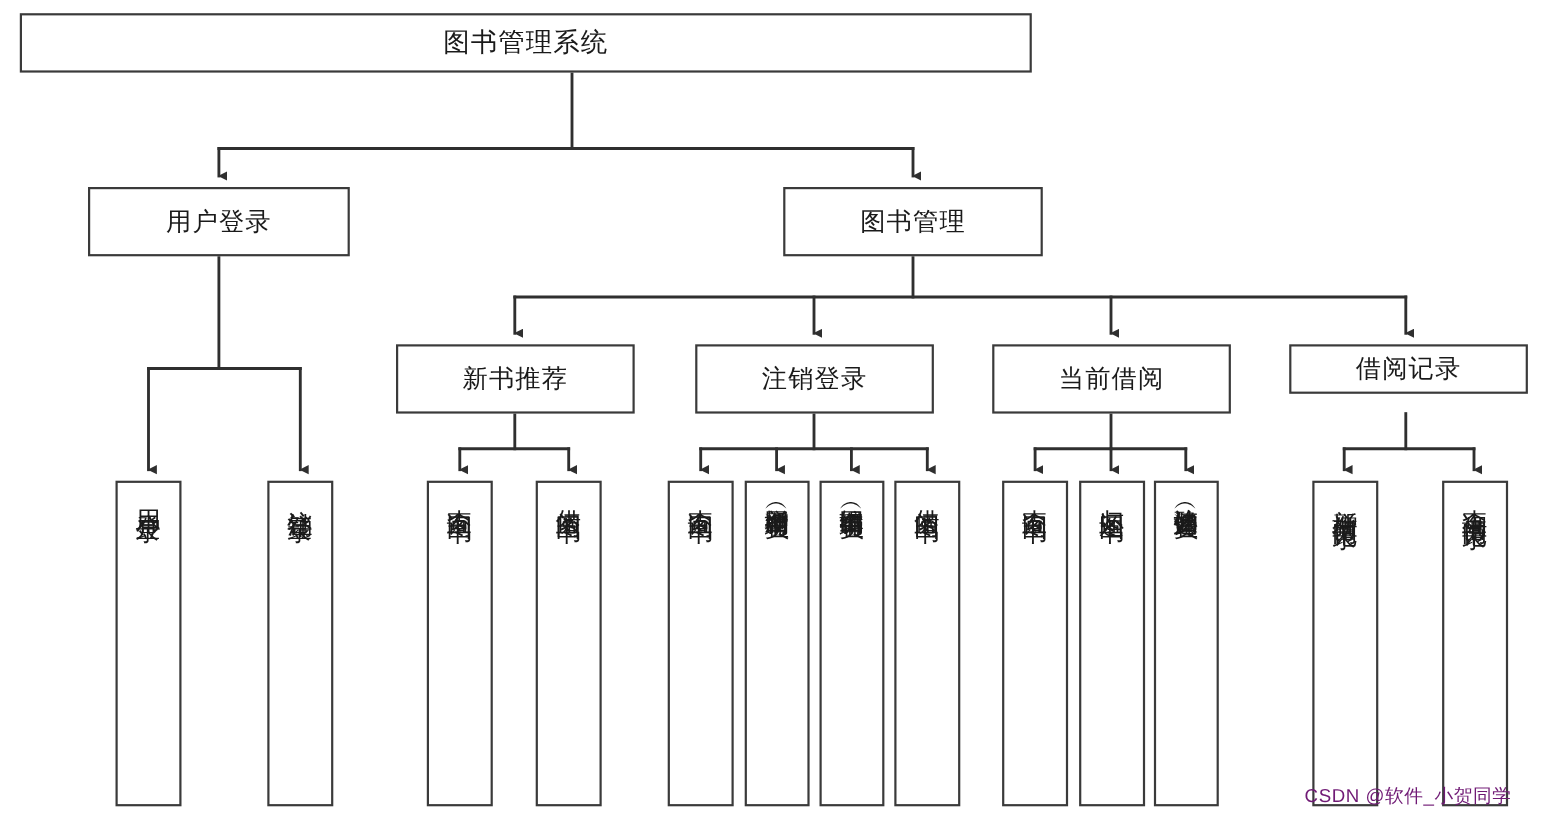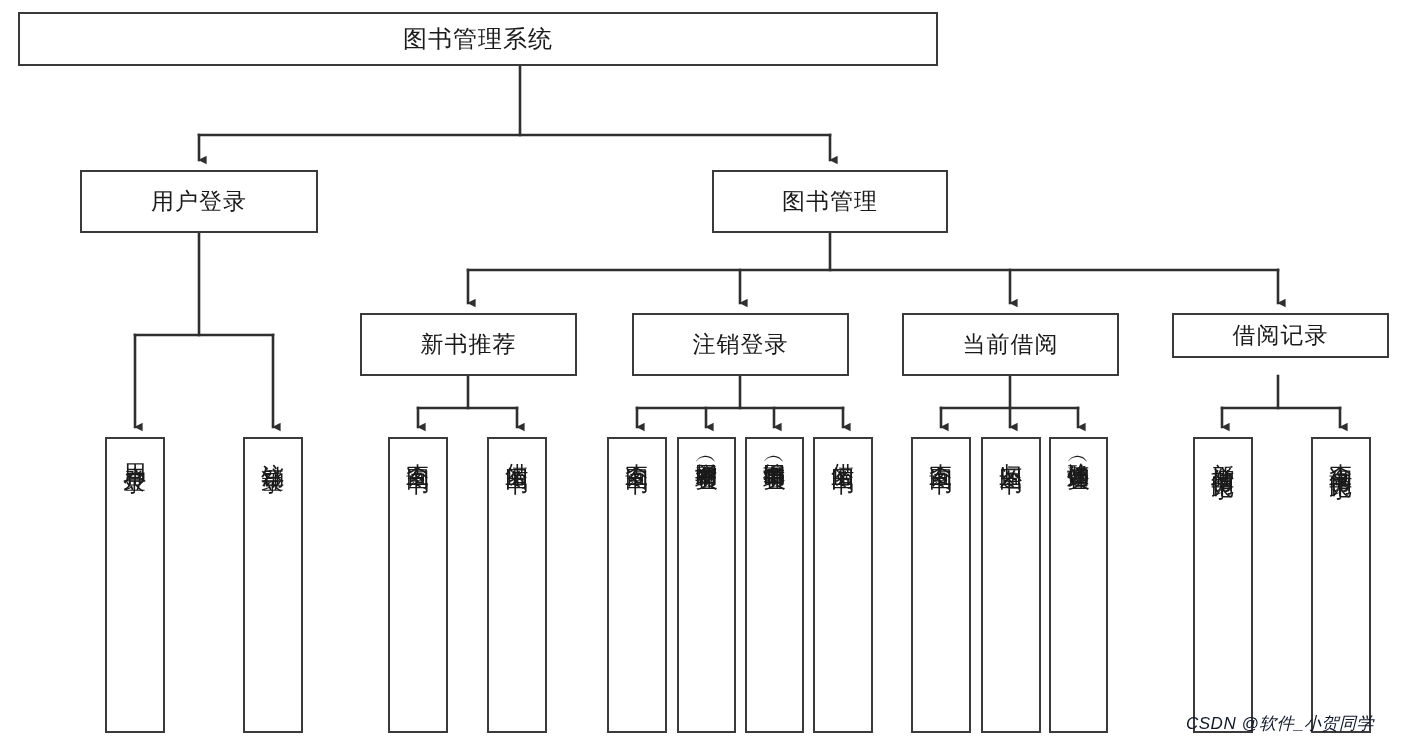--- a/index.html
+++ b/index.html
@@ -69,25 +69,24 @@
   }
   .node.vert.tall-text .node-label {
     font-size: 22px;
     letter-spacing: 1px;
   }
   .watermark {
     position: absolute;
     left: 1186px;
     top: 712px;
     font-size: 17px;
-    color: #0f172a;
+    color: #701a75;
     letter-spacing: 0.5px;
     z-index: 5;
     white-space: nowrap;
-    font-style: italic;
   }
 </style>
 </head>
 <body>
 
 <div id="diagram-root">
 
   <svg class="connector-layer" viewBox="0 0 1405 747" xmlns="http://www.w3.org/2000/svg">
     <defs>
       <marker id="arrowhead" markerWidth="9" markerHeight="9" refX="4.2" refY="7.6" orient="auto" markerUnits="userSpaceOnUse">

